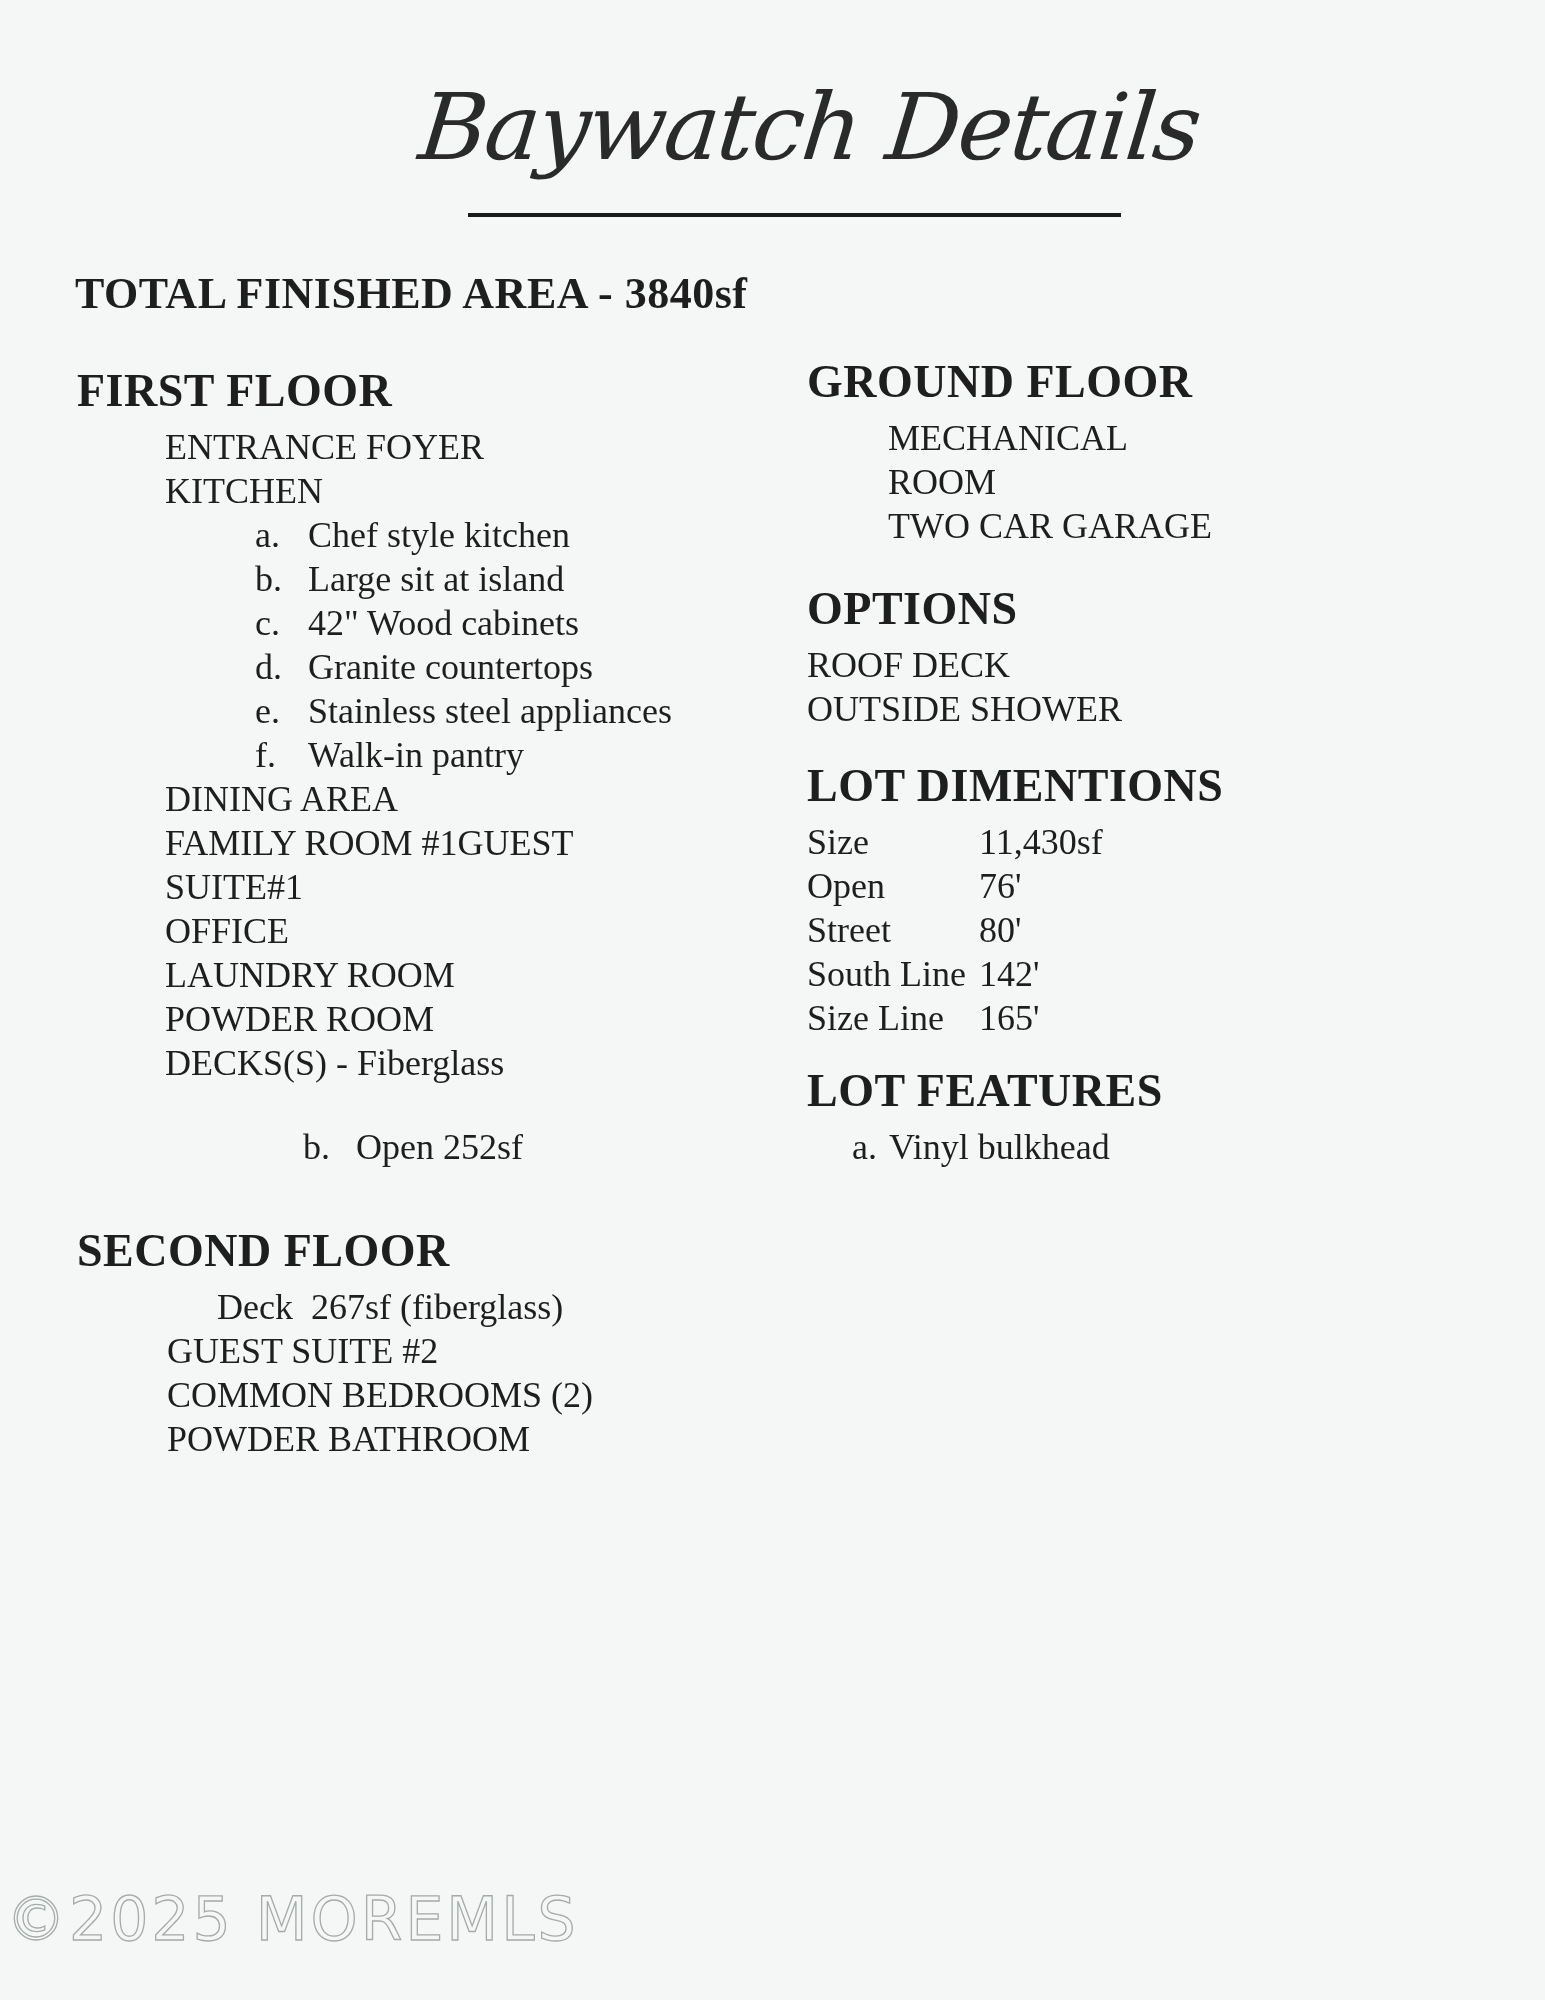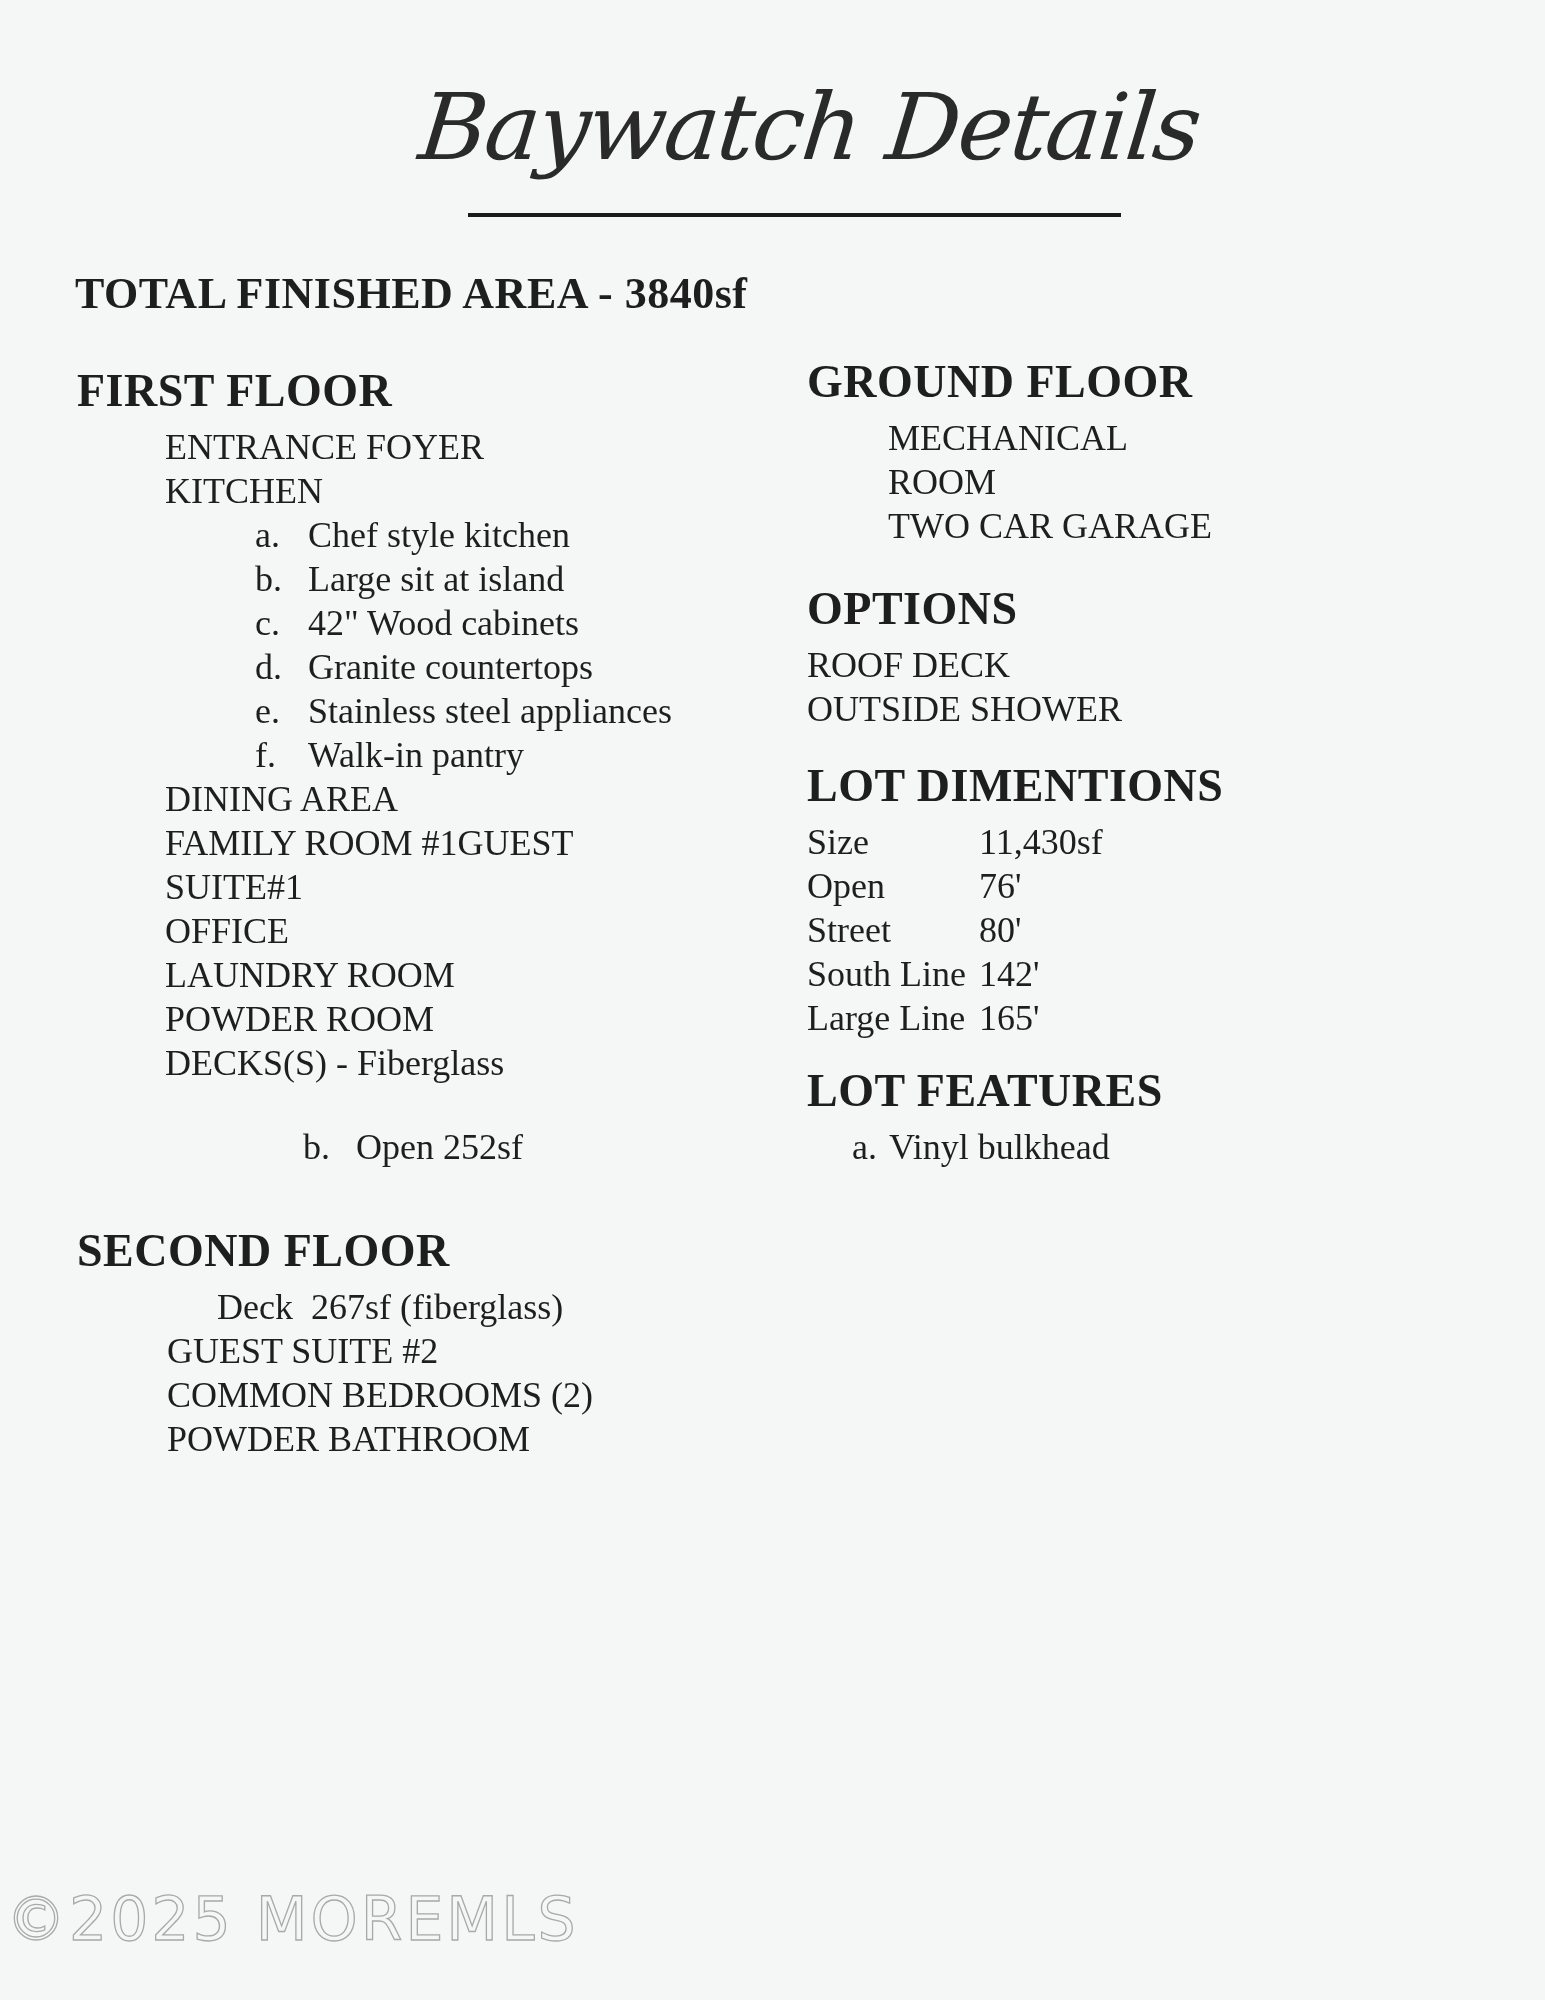--- a/index.html
+++ b/index.html
@@ -143,21 +143,21 @@
     </div>
     <div class="lot-row">
       <span class="lot-label">Street</span>
       <span class="lot-value">80'</span>
     </div>
     <div class="lot-row">
       <span class="lot-label">South Line</span>
       <span class="lot-value">142'</span>
     </div>
     <div class="lot-row">
-      <span class="lot-label">Large Line</span>
+      <span class="lot-label">Size Line</span>
       <span class="lot-value">165'</span>
     </div>
   </div>
 
   <div class="section sec-lotfeat">
     <h2 class="heading">LOT FEATURES</h2>
     <div class="feat-line">
       <span class="fmarker">a.</span><span>Vinyl bulkhead</span>
     </div>
   </div>

